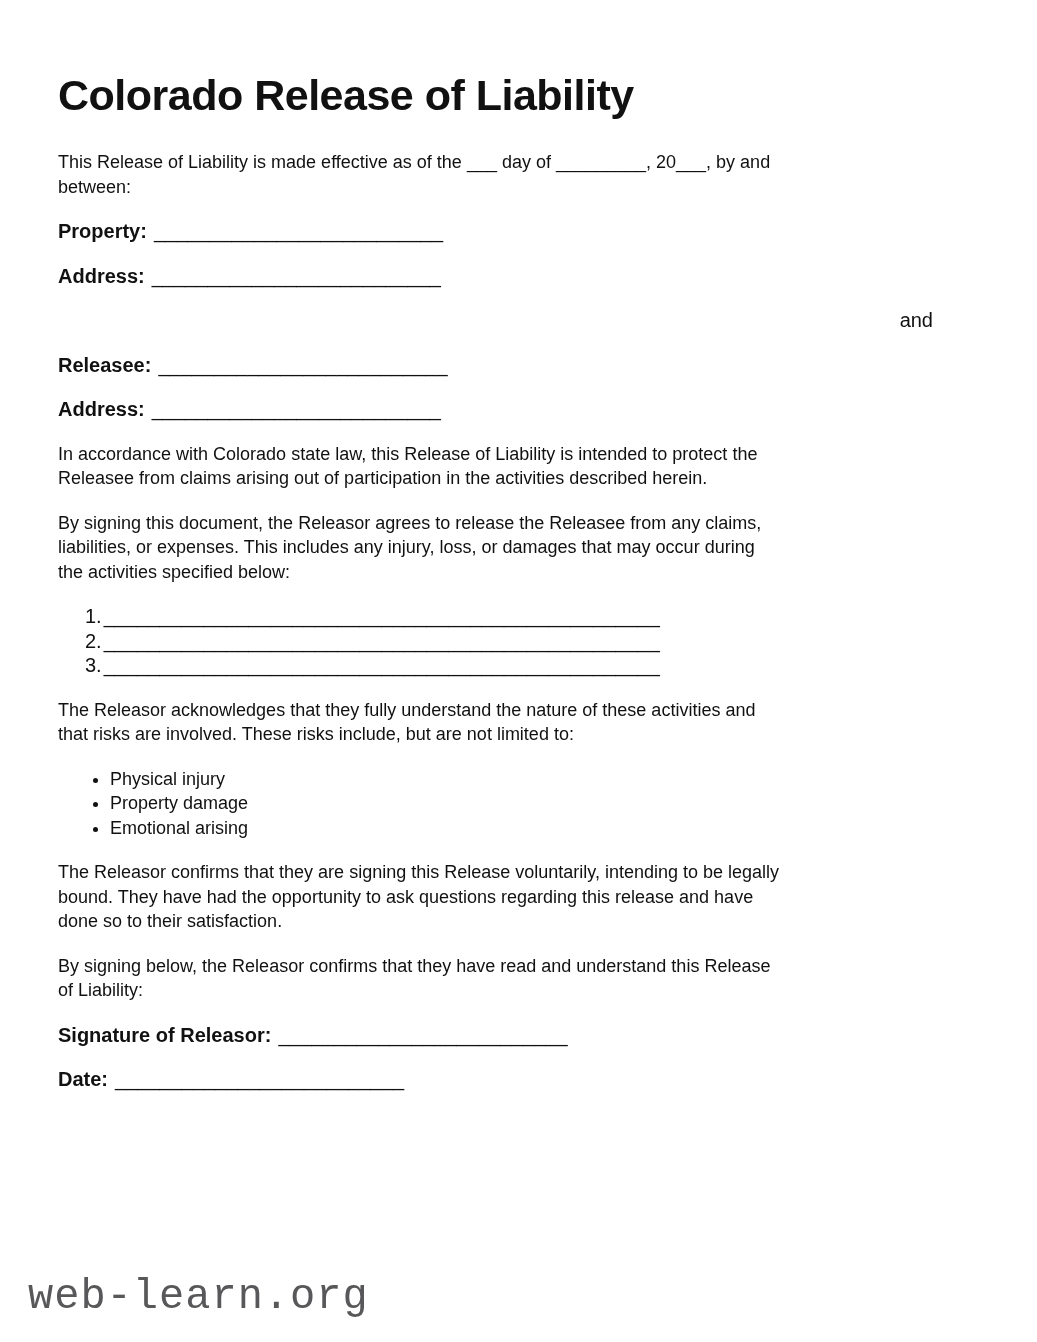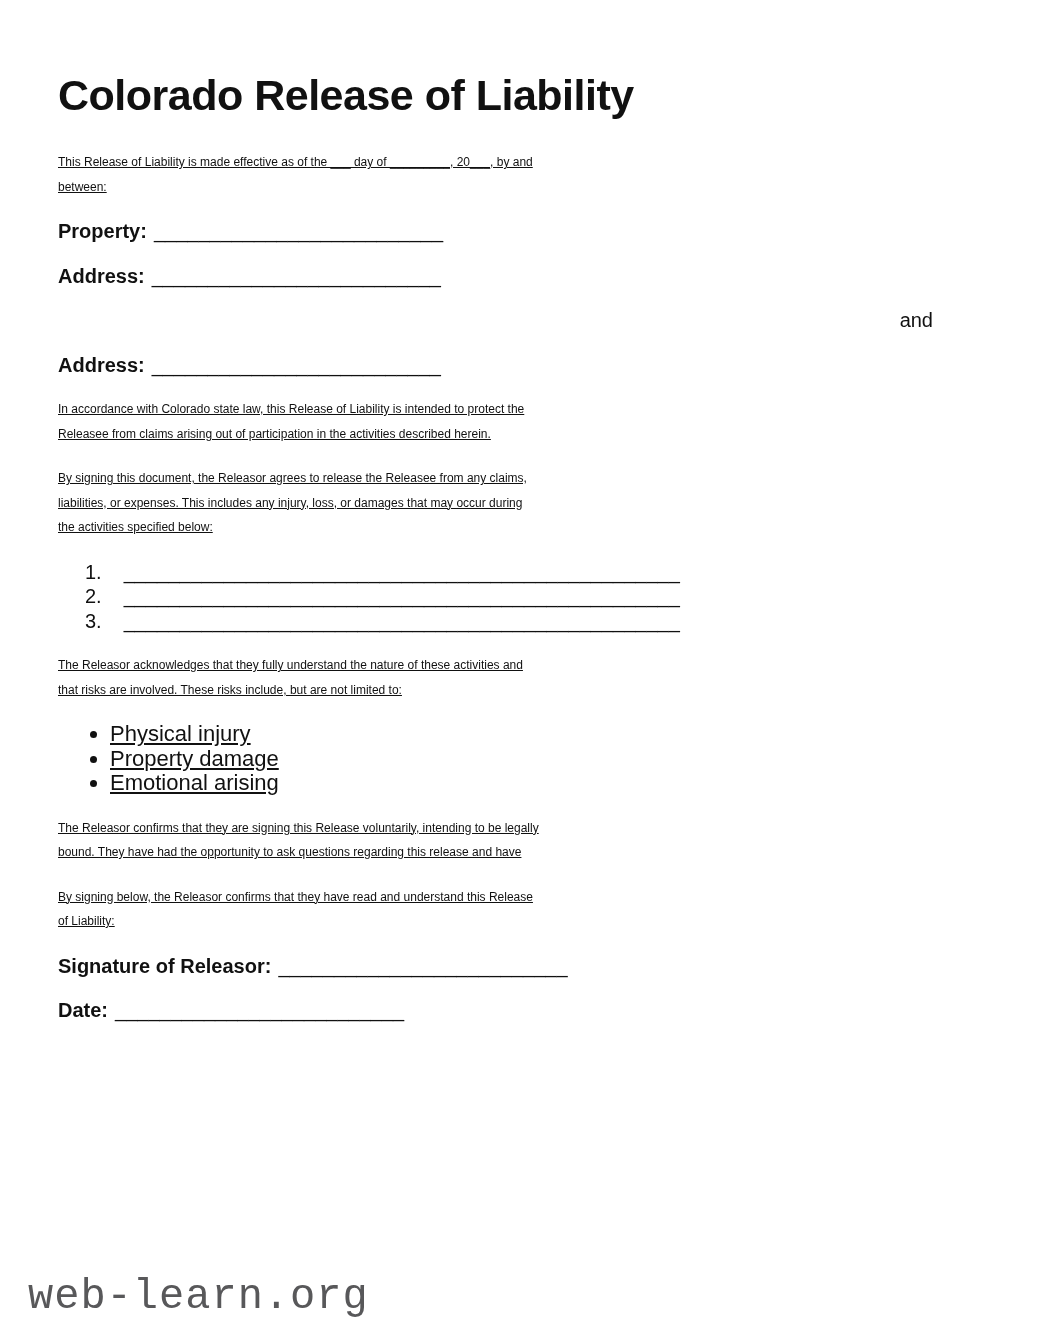--- a/index.html
+++ b/index.html
@@ -18,24 +18,23 @@
     font-size: 43px;
     font-weight: bold;
     letter-spacing: -0.5px;
     line-height: 50px;
     margin-bottom: 30px;
     color: #111111;
   }
   .para { margin-bottom: 20px; }
   .para .line {
     display: block;
-    font-size: 12px;
+    font-size: 18px;
     line-height: 24.5px;
     white-space: nowrap;
-    text-decoration: underline;
   }
   .field-row {
     margin-bottom: 20px;
     font-size: 20px;
     line-height: 24.5px;
     white-space: nowrap;
   }
   .field-row .label { font-weight: bold; }
   .field-row .blank { margin-left: 7px; letter-spacing: 0; }
   .plain-row {
@@ -44,30 +43,29 @@
     line-height: 24.5px;
     text-align: right;
   }
   .numbered-list { margin-bottom: 20px; padding-left: 27px; }
   .num-item {
     font-size: 20px;
     line-height: 24.5px;
     white-space: nowrap;
   }
   .num-item .num { display: inline-block; min-width: 16px; }
-  .num-item .blank { margin-left: 22px; text-align: right; }
+  .num-item .blank { margin-left: 2px; text-align: right; }
   .risk-list {
     margin: 0 0 20px 0;
     padding-left: 52px;
     list-style: disc;
   }
   .risk-list li {
-    font-size: 22px;
+    font-size: 18px;
     line-height: 24.5px;
-    text-decoration: underline;
   }
   .watermark {
     position: absolute;
     left: 28px;
     top: 1273px;
     font-family: "Liberation Mono", monospace;
     font-size: 42px;
     font-weight: 400;
     letter-spacing: 1px;
     color: #58585a;
@@ -88,20 +86,23 @@
   <div class="field-row">
     <span class="label">Property:</span><span class="blank">__________________________</span>
   </div>
 
   <div class="field-row">
     <span class="label">Address:</span><span class="blank">__________________________</span>
   </div>
 
   <div class="plain-row">and</div>
 
+  <div class="field-row">
+    <span class="label">Releasee:</span><span class="blank">__________________________</span>
+  </div>
 
   <div class="field-row">
     <span class="label">Address:</span><span class="blank">__________________________</span>
   </div>
 
   <div class="para">
     <span class="line">In accordance with Colorado state law, this Release of Liability is intended to protect the</span>
     <span class="line">Releasee from claims arising out of participation in the activities described herein.</span>
   </div>
 
@@ -130,20 +131,21 @@
 
   <ul class="risk-list">
     <li>Physical injury</li>
     <li>Property damage</li>
     <li>Emotional arising</li>
   </ul>
 
   <div class="para">
     <span class="line">The Releasor confirms that they are signing this Release voluntarily, intending to be legally</span>
     <span class="line">bound. They have had the opportunity to ask questions regarding this release and have</span>
+    <span class="line">done so to their satisfaction.</span>
   </div>
 
   <div class="para">
     <span class="line">By signing below, the Releasor confirms that they have read and understand this Release</span>
     <span class="line">of Liability:</span>
   </div>
 
   <div class="field-row">
     <span class="label">Signature of Releasor:</span><span class="blank">__________________________</span>
   </div>

